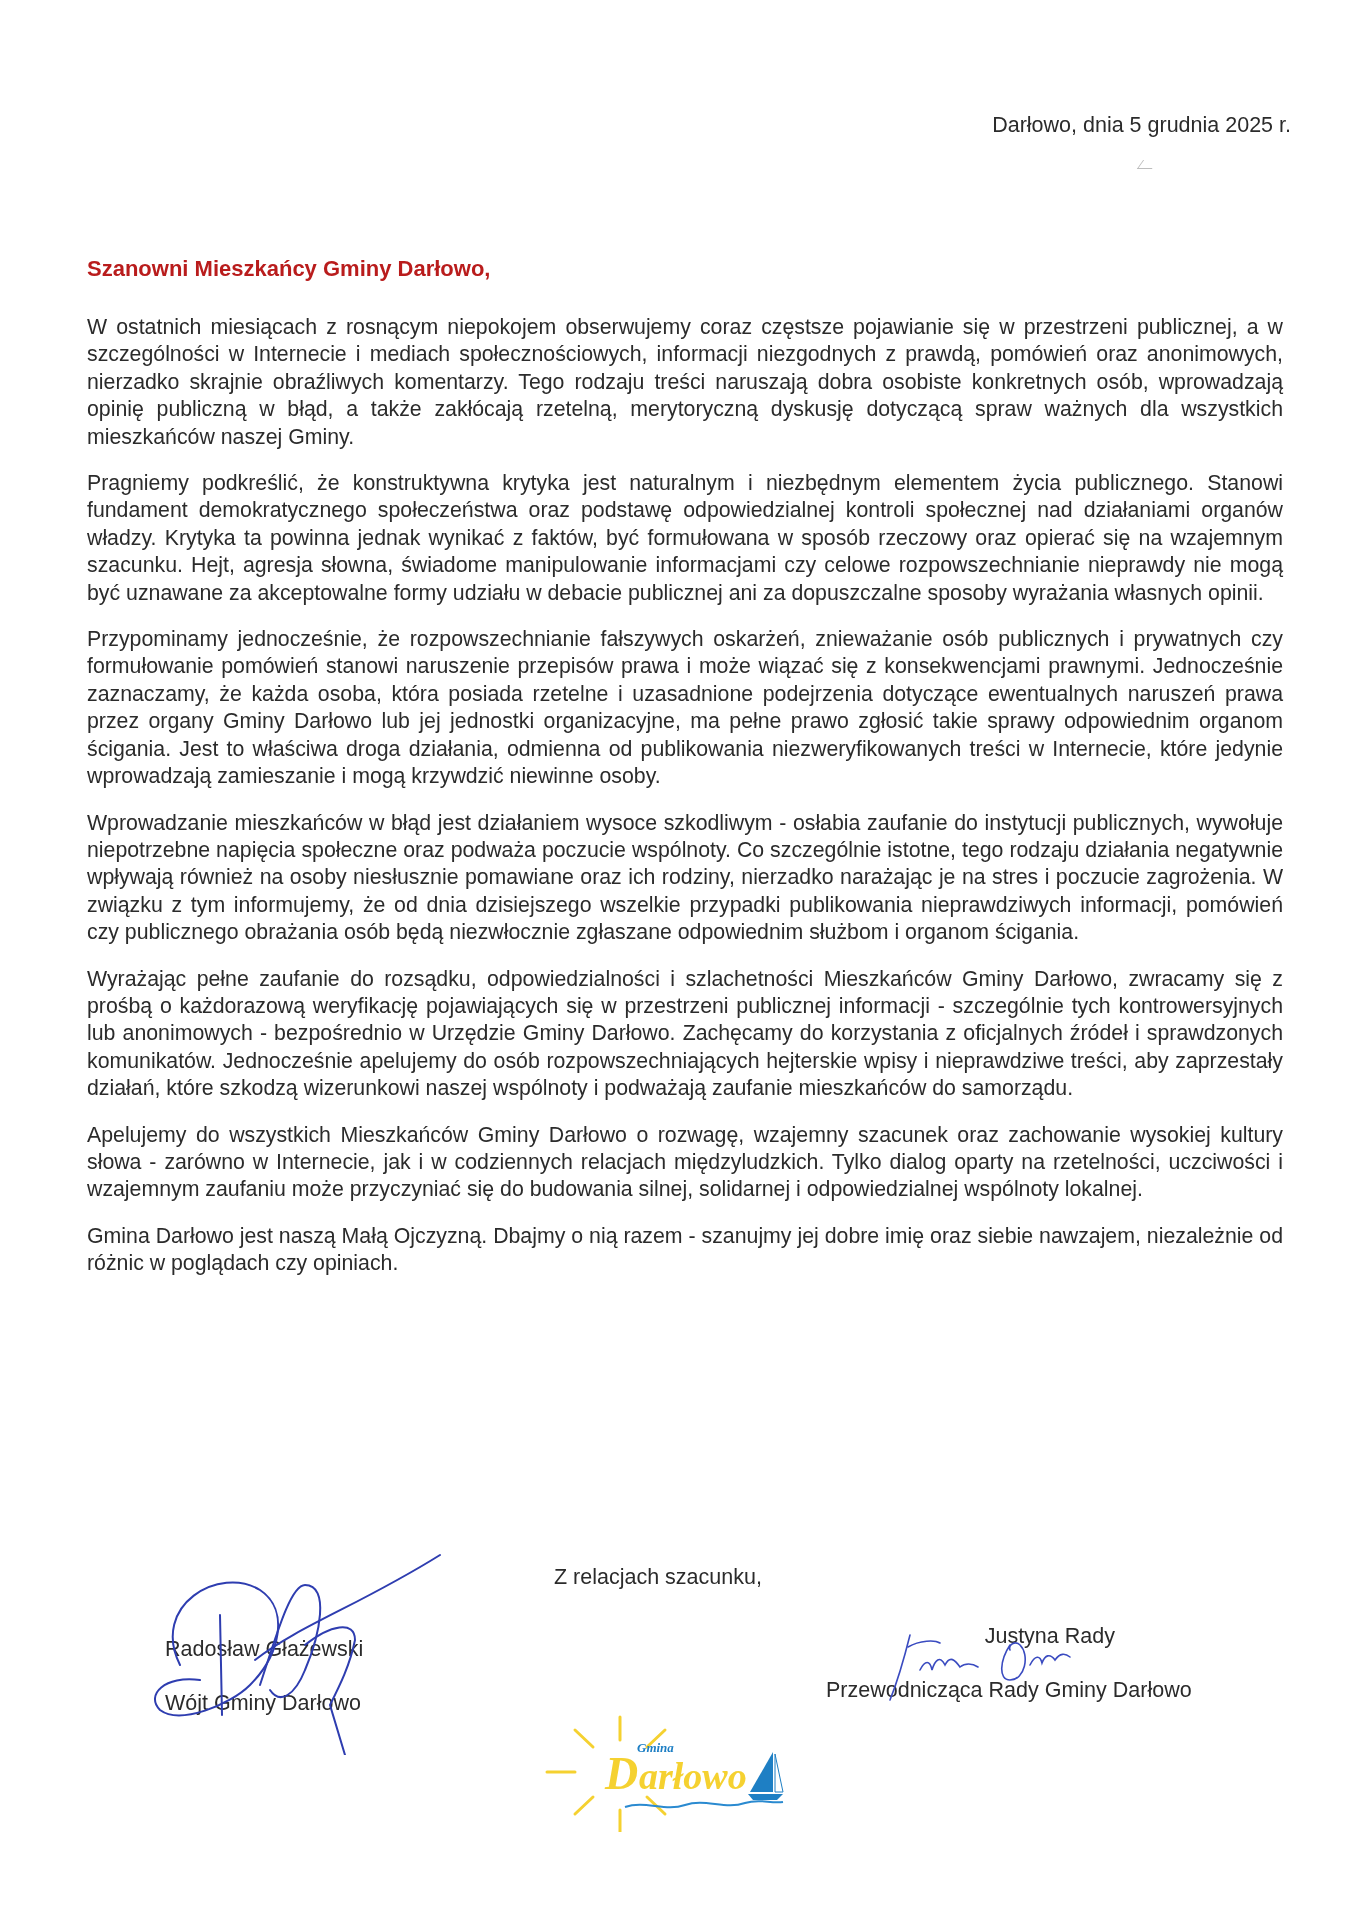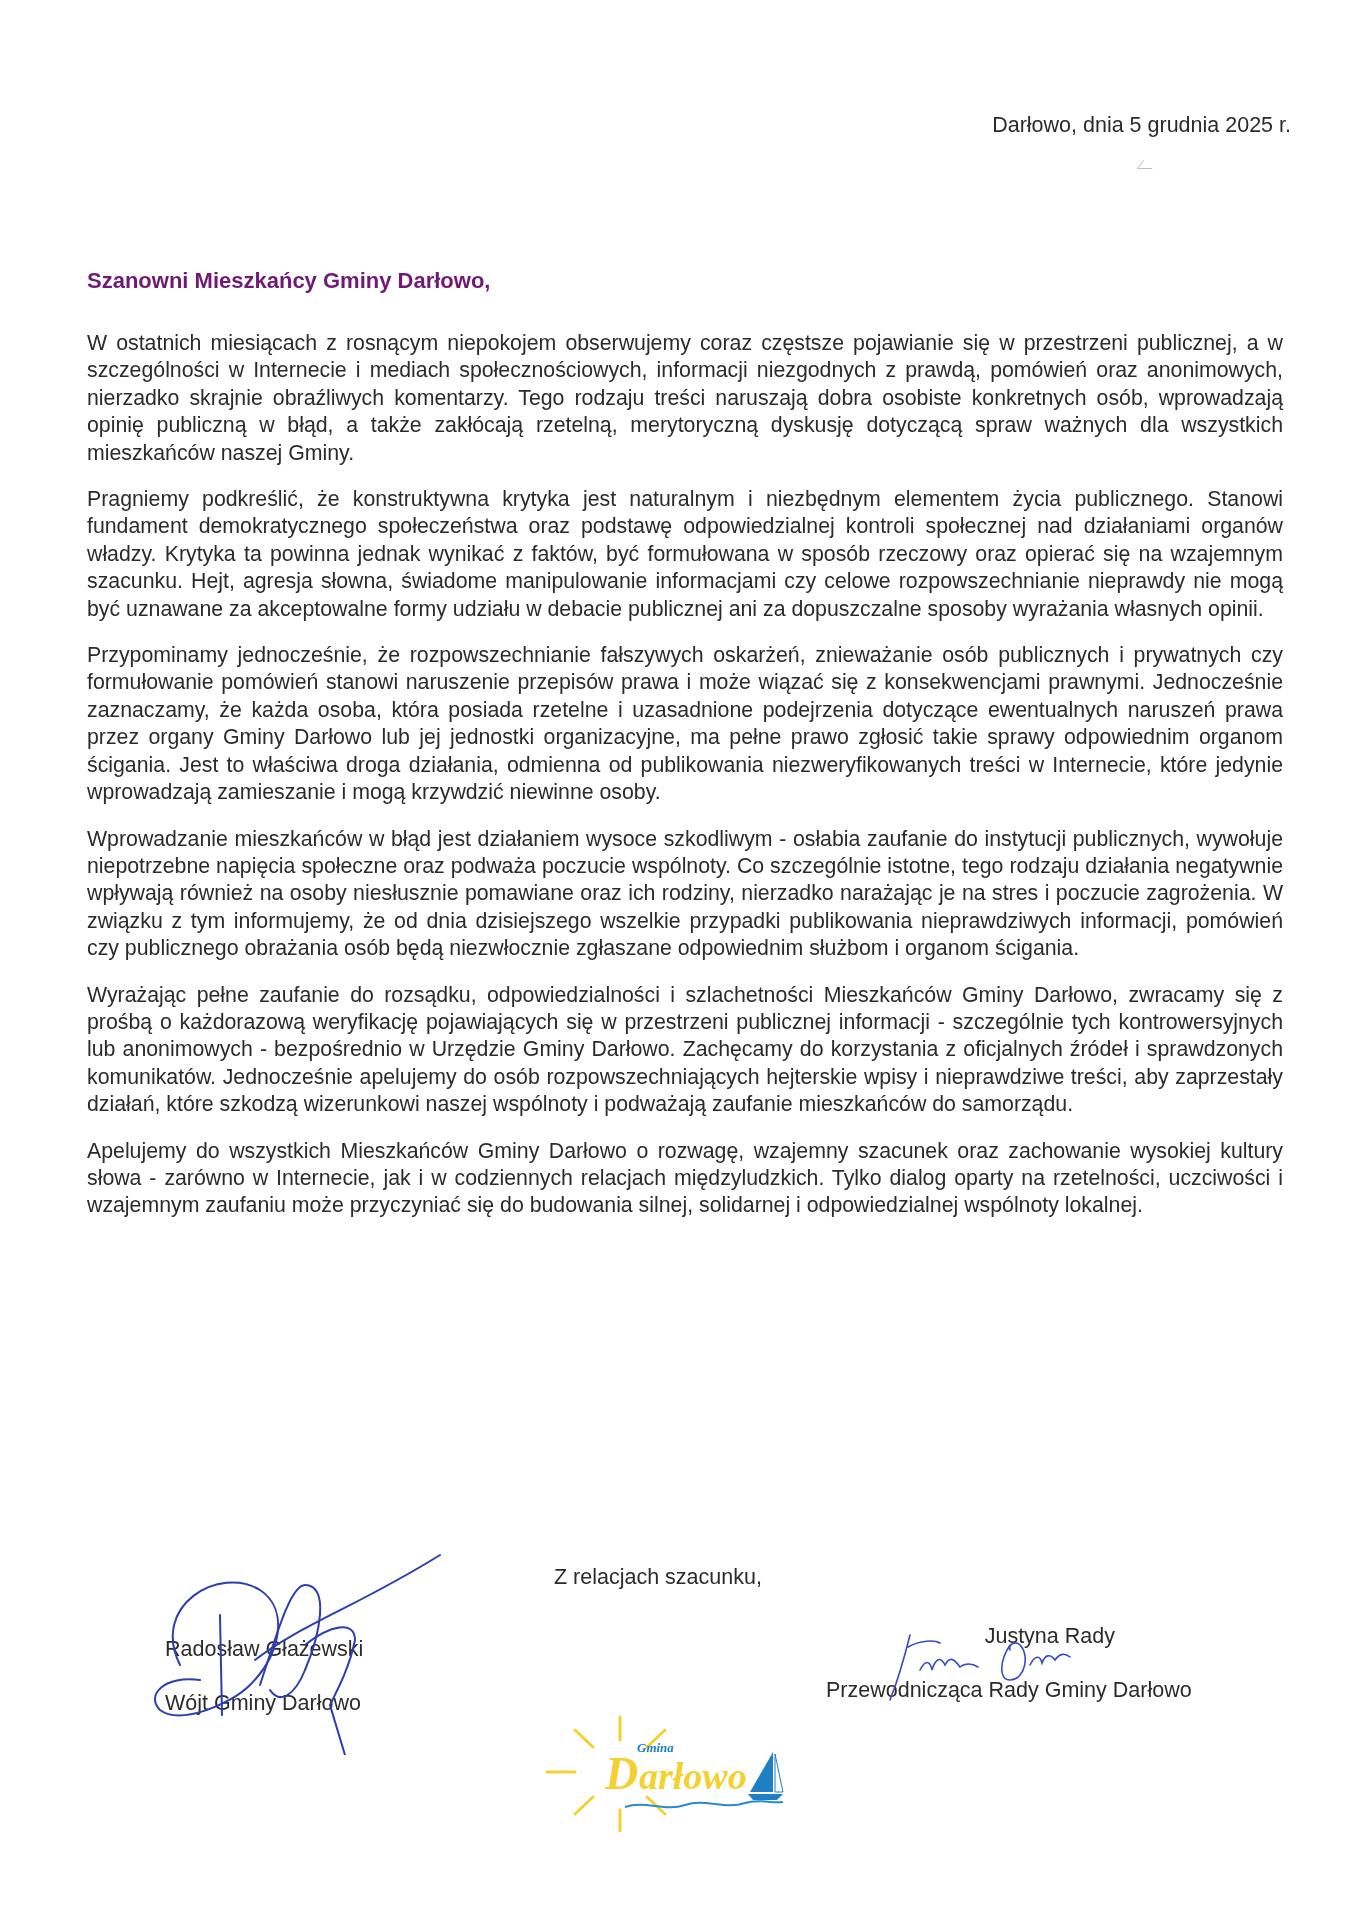--- a/index.html
+++ b/index.html
@@ -2,23 +2,23 @@
 <html><head>
   <meta charset="utf-8">
   <style>
     html, body { margin: 0; padding: 0; background: #ffffff; }
     body { width: 1357px; height: 1920px; position: relative; overflow: hidden;
            font-family: "Liberation Sans", sans-serif; color: #2b2b2b; }
     .page { position: absolute; left: 0; top: 0; width: 1357px; height: 1548px; }
     .date { position: absolute; right: 66px; top: 113px; font-size: 21.5px; }
     .tick { position: absolute; left: 1140px; top: 160px; width: 14px; height: 8px;
             border-bottom: 1.5px solid #bdbdbd; border-left: 1.5px solid #bdbdbd; transform: skewX(-35deg); }
-    .salutation { position: absolute; left: 87px; top: 268px; font-size: 22px; font-weight: bold; color: #701a75; }
+    .salutation { position: absolute; left: 87px; top: 256px; font-size: 22px; font-weight: bold; color: #b91c1c; }
     .body { position: absolute; left: 87px; top: 314px; width: 1196px; font-size: 21.3px; line-height: 27.4px; }
-    .body p { margin: 16px 0 19px 0; text-align: justify; }
+    .body p { margin: 0 0 19px 0; text-align: justify; }
     .closing { position: absolute; left: 554px; top: 1565px; font-size: 21.5px; }
     .sig-left { position: absolute; left: 165px; top: 1622px; font-size: 21.5px; line-height: 54px; }
     .sig-right { position: absolute; left: 826px; top: 1622px; font-size: 21.5px; text-align: center; }
     .sig-right .name { padding-left: 82px; line-height: 28px; }
     .sig-right .role { margin-top: 28px; }
     .signature-svg { position: absolute; pointer-events: none; }
     .logo { position: absolute; left: 545px; top: 1712px; width: 240px; height: 120px; }
   </style>
 </head>
 <body>
@@ -29,20 +29,21 @@
 
   <div class="salutation">Szanowni Mieszkańcy Gminy Darłowo,</div>
 
   <div class="body">
     <p>W ostatnich miesiącach z rosnącym niepokojem obserwujemy coraz częstsze pojawianie się w przestrzeni publicznej, a w szczególności w Internecie i mediach społecznościowych, informacji niezgodnych z prawdą, pomówień oraz anonimowych, nierzadko skrajnie obraźliwych komentarzy. Tego rodzaju treści naruszają dobra osobiste konkretnych osób, wprowadzają opinię publiczną w błąd, a także zakłócają rzetelną, merytoryczną dyskusję dotyczącą spraw ważnych dla wszystkich mieszkańców naszej Gminy.</p>
     <p>Pragniemy podkreślić, że konstruktywna krytyka jest naturalnym i niezbędnym elementem życia publicznego. Stanowi fundament demokratycznego społeczeństwa oraz podstawę odpowiedzialnej kontroli społecznej nad działaniami organów władzy. Krytyka ta powinna jednak wynikać z faktów, być formułowana w sposób rzeczowy oraz opierać się na wzajemnym szacunku. Hejt, agresja słowna, świadome manipulowanie informacjami czy celowe rozpowszechnianie nieprawdy nie mogą być uznawane za akceptowalne formy udziału w debacie publicznej ani za dopuszczalne sposoby wyrażania własnych opinii.</p>
     <p>Przypominamy jednocześnie, że rozpowszechnianie fałszywych oskarżeń, znieważanie osób publicznych i prywatnych czy formułowanie pomówień stanowi naruszenie przepisów prawa i może wiązać się z konsekwencjami prawnymi. Jednocześnie zaznaczamy, że każda osoba, która posiada rzetelne i uzasadnione podejrzenia dotyczące ewentualnych naruszeń prawa przez organy Gminy Darłowo lub jej jednostki organizacyjne, ma pełne prawo zgłosić takie sprawy odpowiednim organom ścigania. Jest to właściwa droga działania, odmienna od publikowania niezweryfikowanych treści w Internecie, które jedynie wprowadzają zamieszanie i mogą krzywdzić niewinne osoby.</p>
     <p>Wprowadzanie mieszkańców w błąd jest działaniem wysoce szkodliwym - osłabia zaufanie do instytucji publicznych, wywołuje niepotrzebne napięcia społeczne oraz podważa poczucie wspólnoty. Co szczególnie istotne, tego rodzaju działania negatywnie wpływają również na osoby niesłusznie pomawiane oraz ich rodziny, nierzadko narażając je na stres i poczucie zagrożenia. W związku z tym informujemy, że od dnia dzisiejszego wszelkie przypadki publikowania nieprawdziwych informacji, pomówień czy publicznego obrażania osób będą niezwłocznie zgłaszane odpowiednim służbom i organom ścigania.</p>
     <p>Wyrażając pełne zaufanie do rozsądku, odpowiedzialności i szlachetności Mieszkańców Gminy Darłowo, zwracamy się z prośbą o każdorazową weryfikację pojawiających się w przestrzeni publicznej informacji - szczególnie tych kontrowersyjnych lub anonimowych - bezpośrednio w Urzędzie Gminy Darłowo. Zachęcamy do korzystania z oficjalnych źródeł i sprawdzonych komunikatów. Jednocześnie apelujemy do osób rozpowszechniających hejterskie wpisy i nieprawdziwe treści, aby zaprzestały działań, które szkodzą wizerunkowi naszej wspólnoty i podważają zaufanie mieszkańców do samorządu.</p>
     <p>Apelujemy do wszystkich Mieszkańców Gminy Darłowo o rozwagę, wzajemny szacunek oraz zachowanie wysokiej kultury słowa - zarówno w Internecie, jak i w codziennych relacjach międzyludzkich. Tylko dialog oparty na rzetelności, uczciwości i wzajemnym zaufaniu może przyczyniać się do budowania silnej, solidarnej i odpowiedzialnej wspólnoty lokalnej.</p>
+    <p>Gmina Darłowo jest naszą Małą Ojczyzną. Dbajmy o nią razem - szanujmy jej dobre imię oraz siebie nawzajem, niezależnie od różnic w poglądach czy opiniach.</p>
   </div>
 
   <div class="closing">Z relacjach szacunku,</div>
 
   <div class="sig-left">
     <div>Radosław Głażewski</div>
     <div>Wójt Gminy Darłowo</div>
   </div>
 
   <svg class="signature-svg" style="left:140px; top:1545px;" width="330" height="210" viewBox="0 0 330 210">

